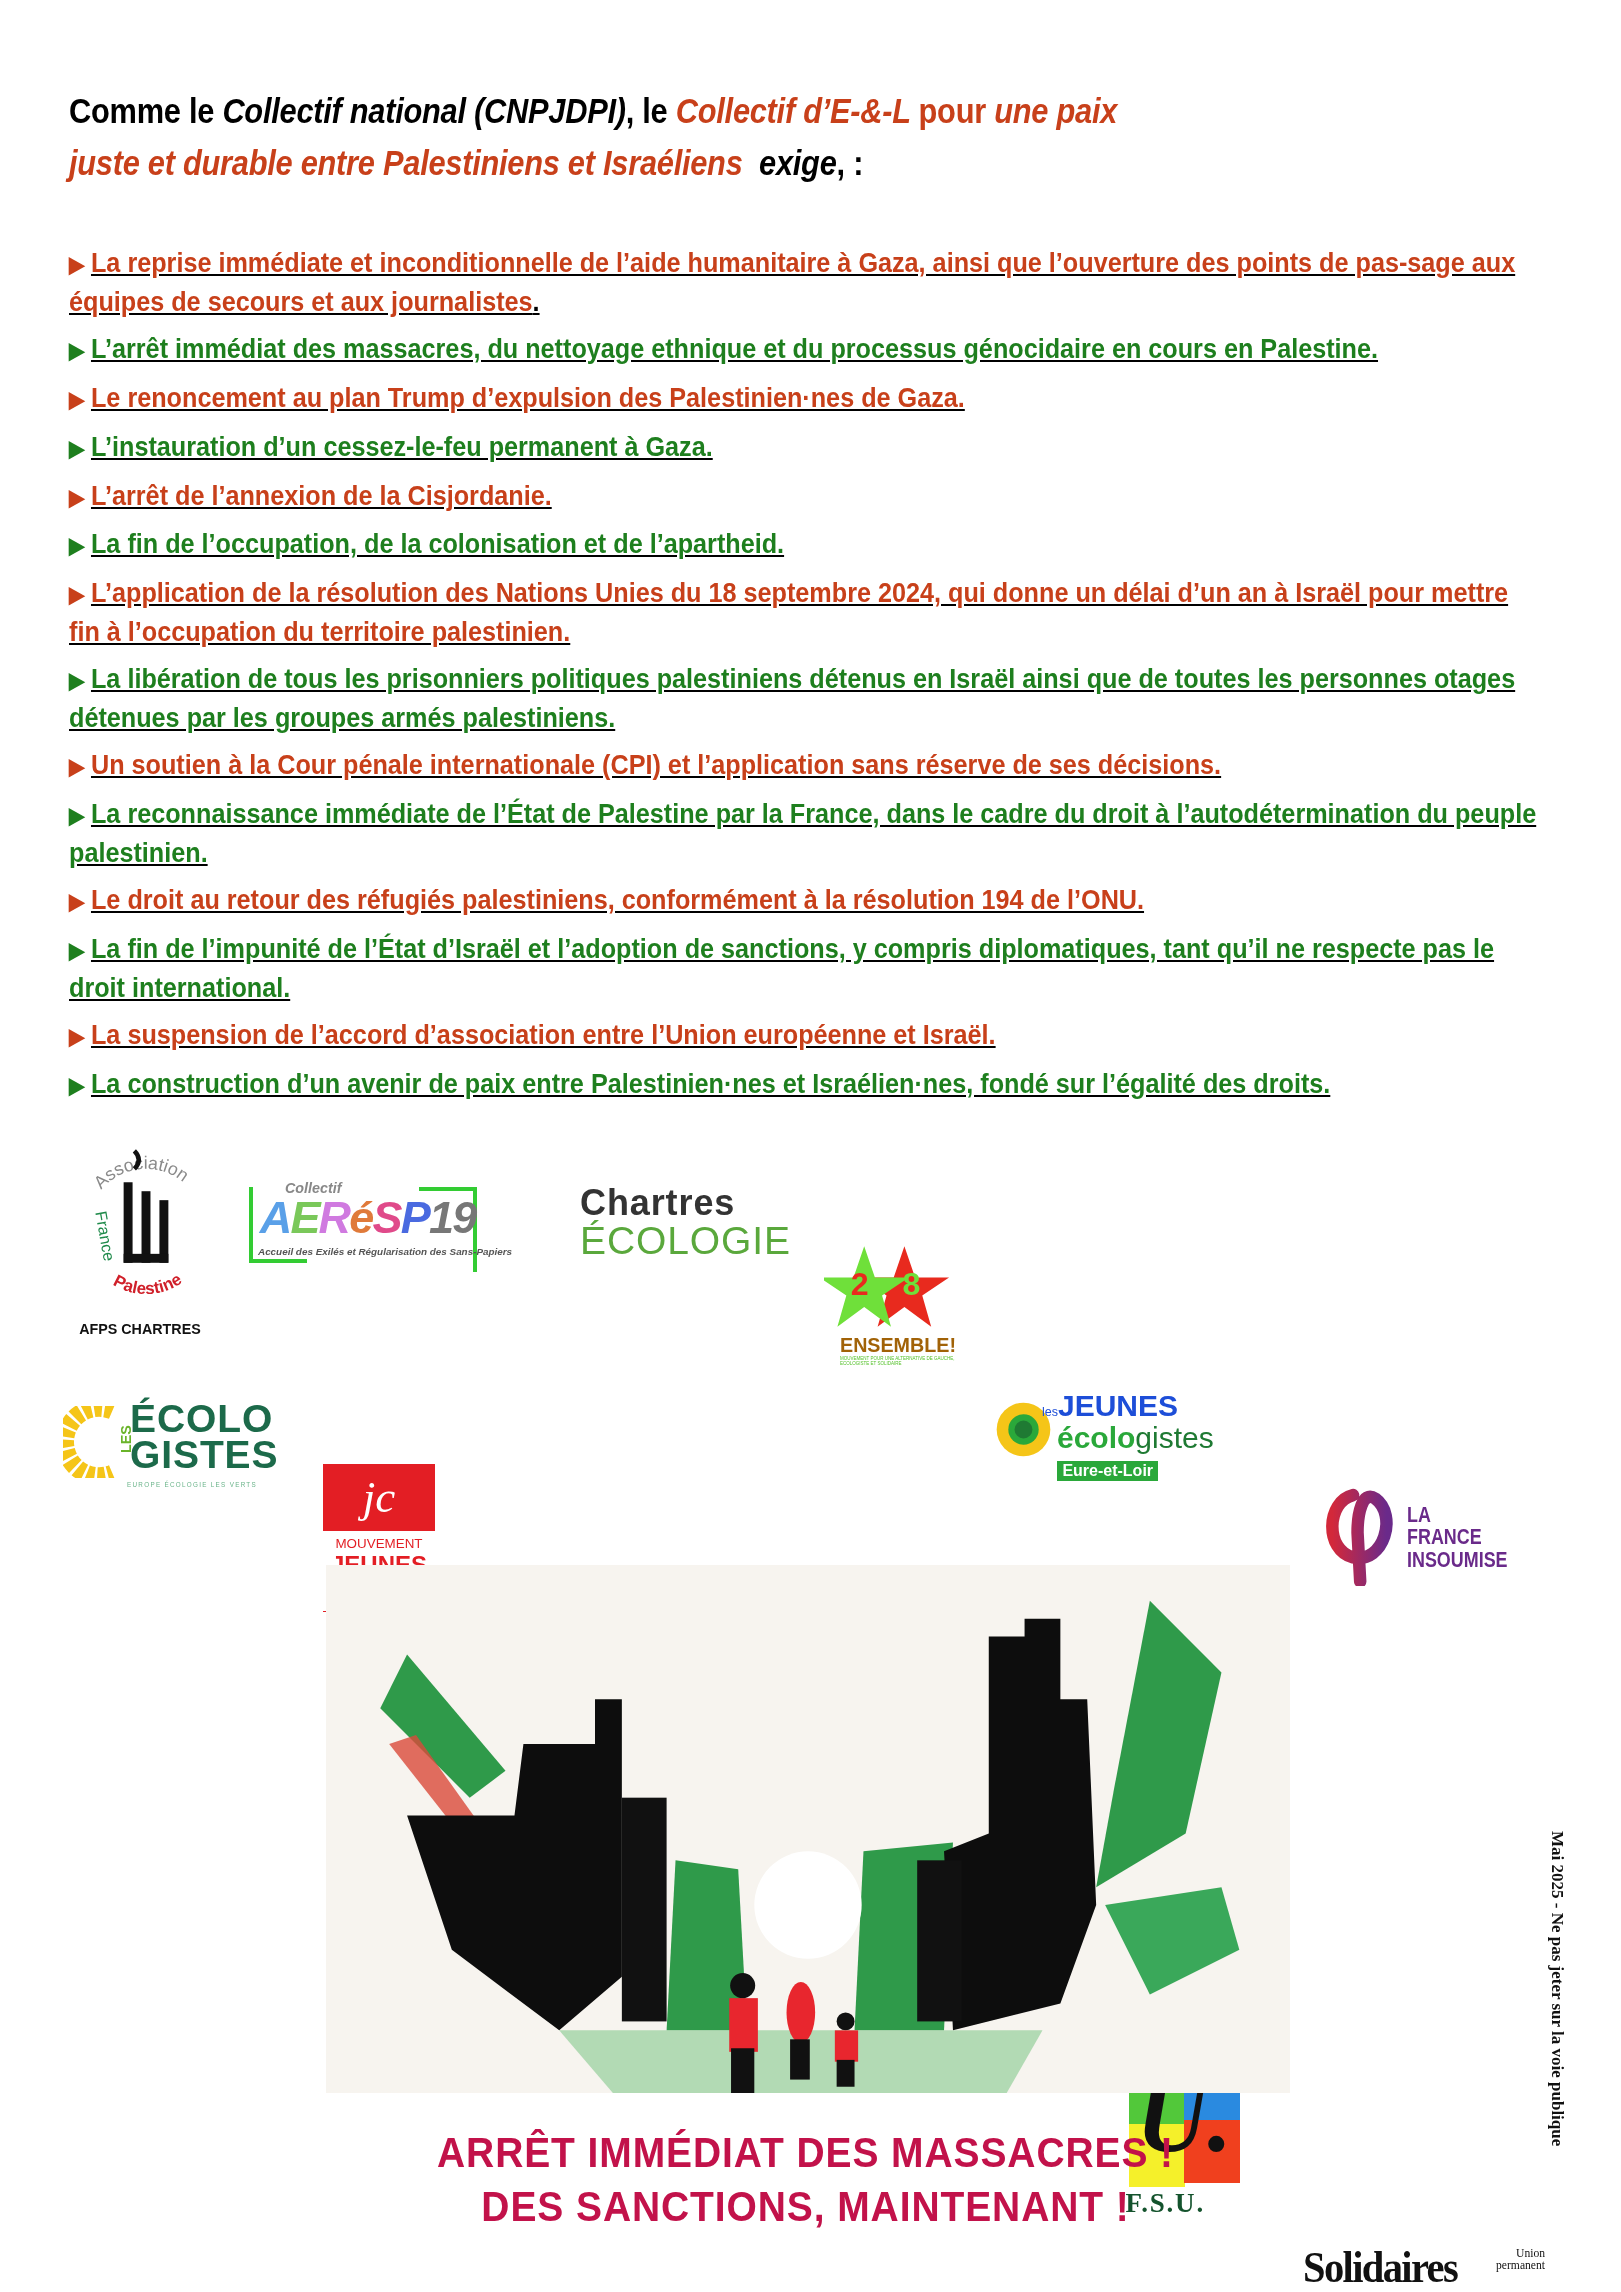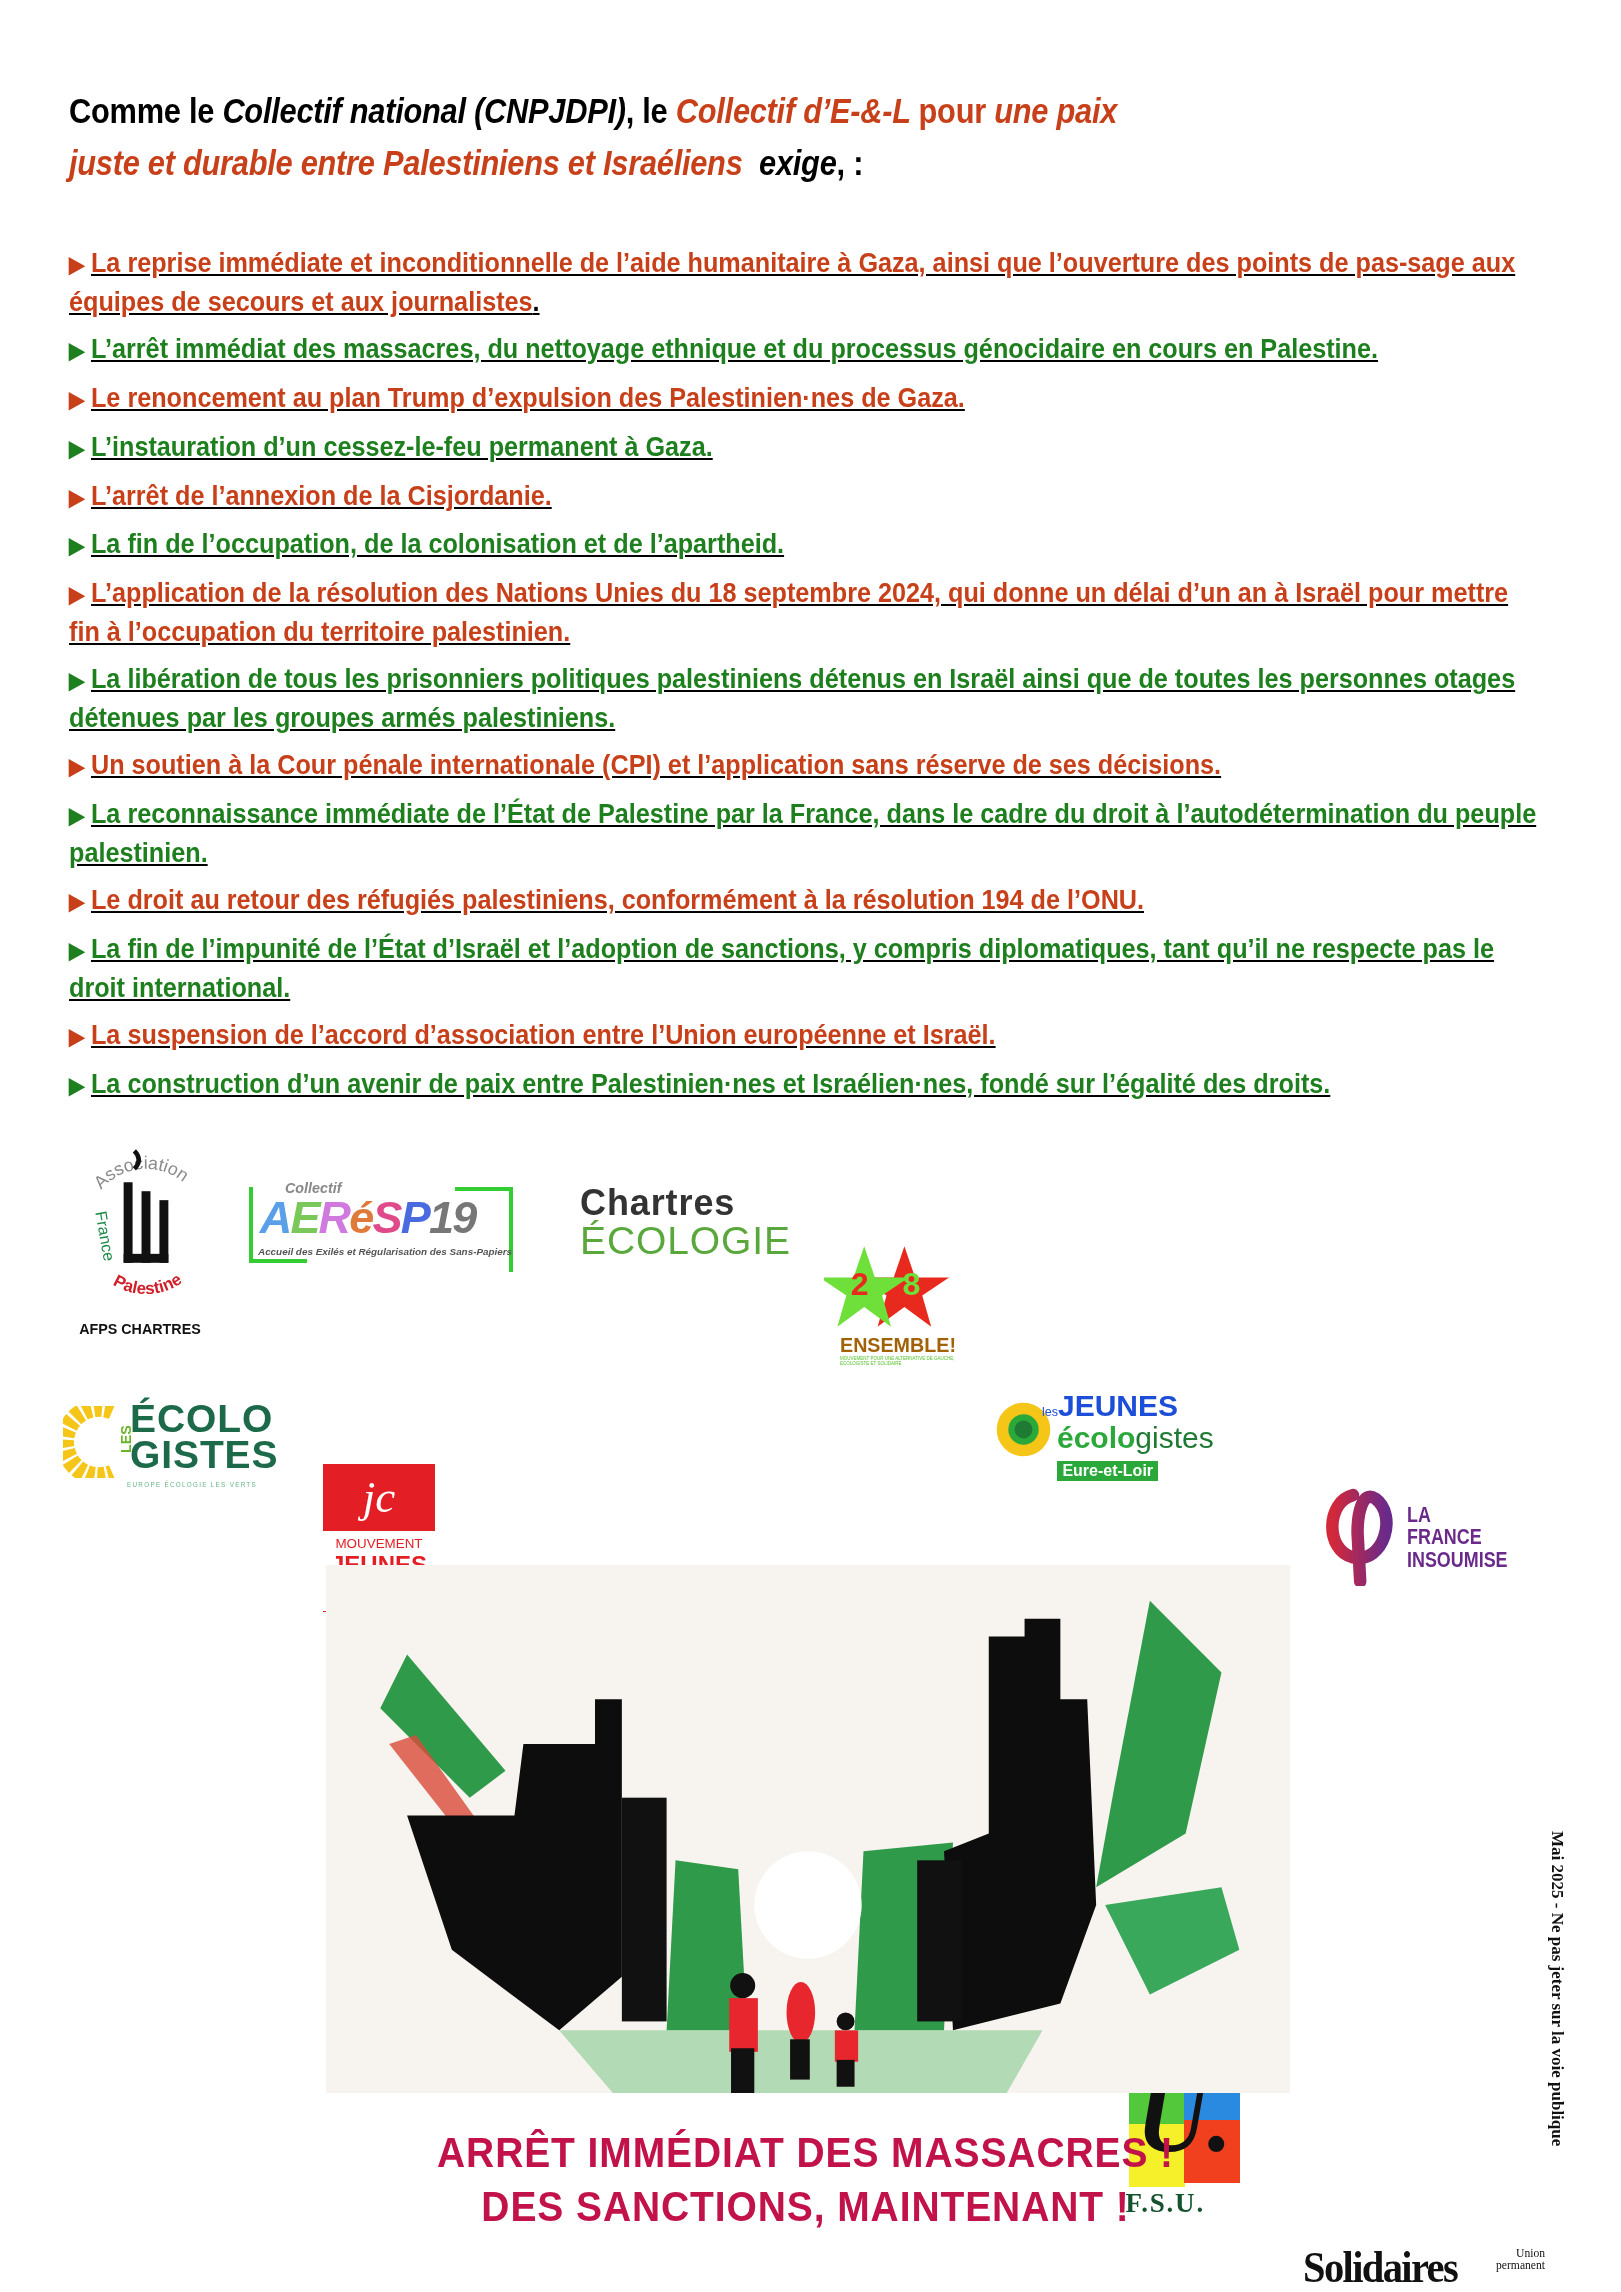--- a/index.html
+++ b/index.html
@@ -19,21 +19,21 @@
   .demand .tail { color: #000; }
 
   .logo-row { position: absolute; left: 54px; width: 1522px; }
   .logo { position: absolute; }
 
   
   .afps-circle { width: 170px; height: 170px; position: relative; }
   .afps-ring { position: absolute; inset: 0; }
   .afps-label { position: absolute; left: 18px; top: 179px; font-size: 14.3px; font-weight: bold; color: #111; white-space: nowrap; }
 
-  .aeresp { width: 228px; height: 86px; position: relative; padding-left: 36px; }
+  .aeresp { width: 228px; height: 86px; position: relative; }
   .aeresp .frame-l { position: absolute; left: 0; top: 0; width: 54px; height: 72px; border-left: 4.5px solid #33cc33; border-bottom: 4.5px solid #33cc33; }
   .aeresp .frame-r { position: absolute; right: 0; top: 0; width: 54px; height: 81px; border-top: 4.5px solid #33cc33; border-right: 4.5px solid #33cc33; }
   .aeresp .coll { position: absolute; left: 36px; top: -7.2px; font-style: italic; font-weight: bold; font-size: 14.3px; color: #888; }
   .aeresp .big { position: absolute; left: 10.7px; top: 5.4px; font-style: italic; font-weight: bold; font-size: 45px; letter-spacing: -1.8px; }
   .aeresp .sub { position: absolute; left: 9px; top: 59px; font-size: 9.9px; font-style: italic; font-weight: bold; color: #555; white-space: nowrap; }
 
   .chartres .l1 { font-size: 36px; color: #333; font-weight: bold; letter-spacing: 0.9px; }
   .chartres .l2 { font-size: 39px; color: #5aa83c; font-weight: normal; letter-spacing: 0.9px; margin-top: -5.4px; }
 
   .ensemble { width: 134px; height: 134px; position: relative; }

